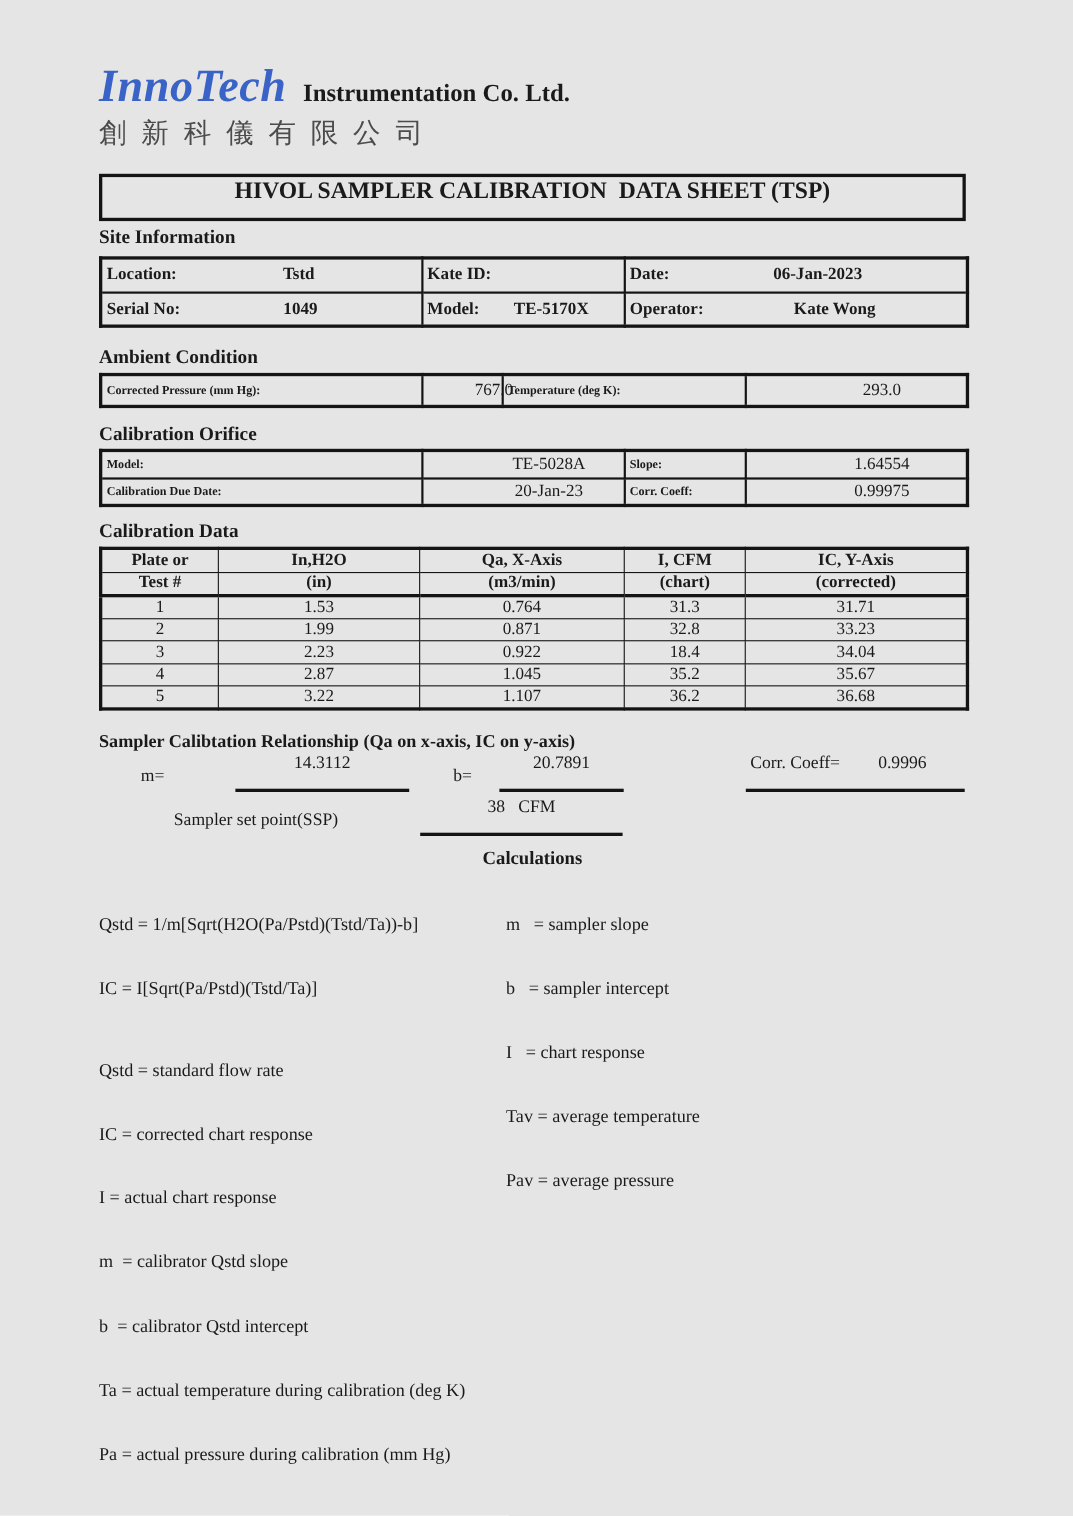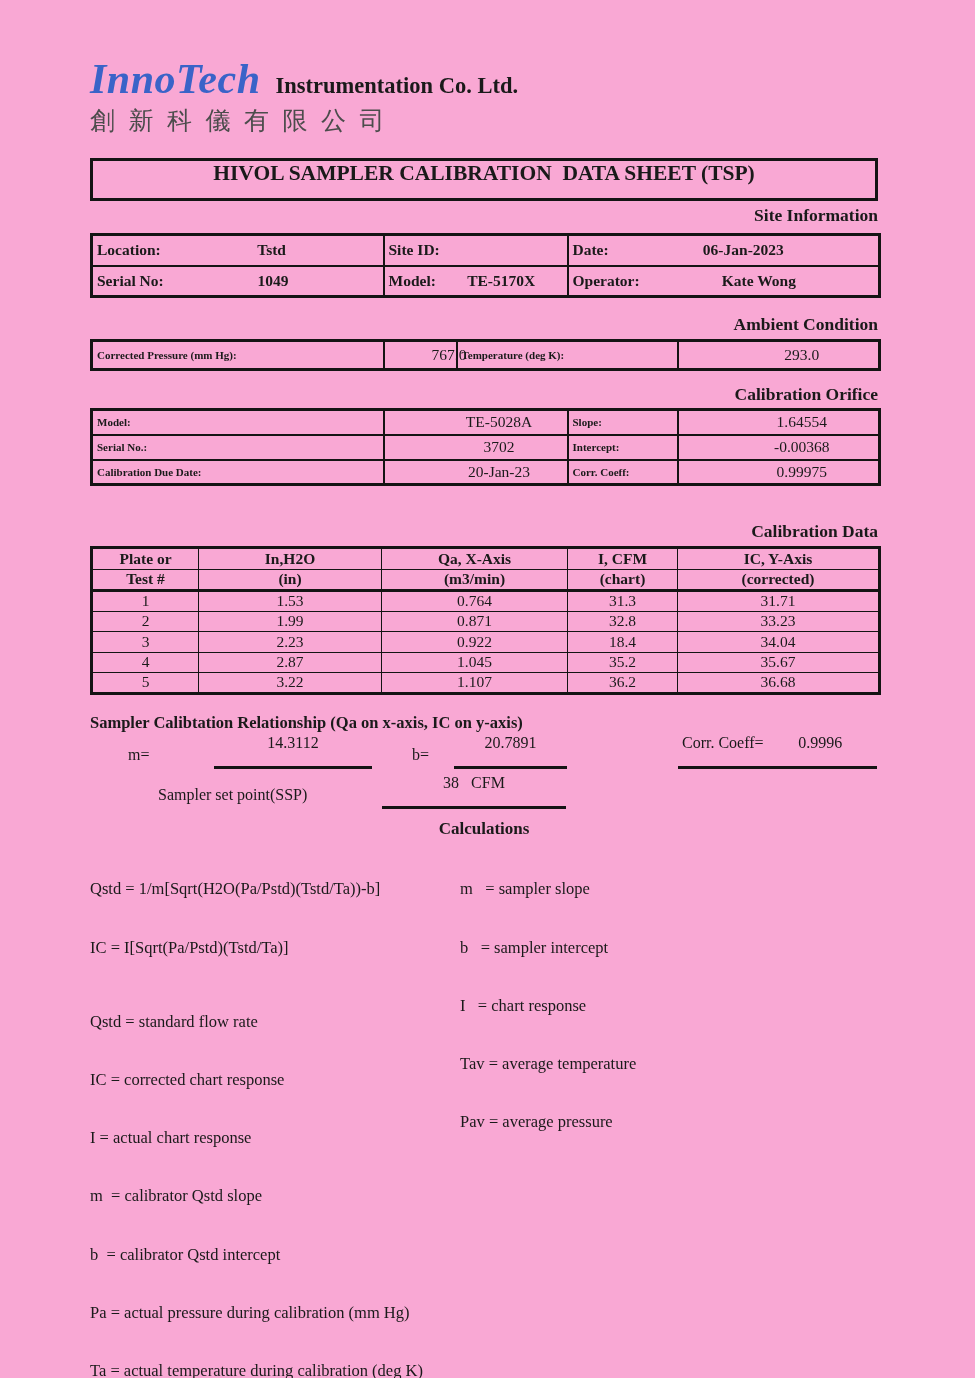--- a/index.html
+++ b/index.html
@@ -1,36 +1,36 @@
 <!DOCTYPE html>
 <html><head>
 <meta charset="utf-8">
 <style>
   * { box-sizing: border-box; }
   html,body { margin:0; padding:0; background:#ffffff; }
   .page {
-    position:relative; width:975px; height:1378px; background:#f9a8d4;
+    position:relative; width:975px; height:1378px; background:#e5e5e5;
     font-family:"Liberation Serif", serif; color:#1a1a1a; overflow:hidden;
   }
   .content { position:absolute; left:90px; top:0; width:788px; }
 
   
   .brand-row { display:flex; align-items:baseline; padding-top:55px; }
   .brand { font-size:42px; font-weight:bold; font-style:italic; letter-spacing:0.5px; }
   .company { font-size:22.5px; font-weight:bold; margin-left:15px; }
   .chinese { font-size:25px; color:#4c4c4c; letter-spacing:13.5px; margin-top:1px; }
 
   
   .title-box {
     margin-top:21px; border:3px solid #141414; height:43px;
     display:flex; align-items:flex-start; justify-content:center;
     font-weight:bold; font-size:21.5px; white-space:pre;
   }
 
-  .sec-heading { text-align:right; font-weight:bold; font-size:17.5px; line-height:22px; }
+  .sec-heading { text-align:left; font-weight:bold; font-size:17.5px; line-height:22px; }
 
   
   table { width:100%; border-collapse:collapse; table-layout:fixed; }
   .tbl { border:3px solid #141414; }
   .tbl td { border:2px solid #141414; padding:0; vertical-align:middle; }
 
   .site-table td { height:31px; }
   .lv { display:flex; align-items:center; height:100%; }
   .lv .lab { font-weight:bold; font-size:15.5px; padding-left:4px; white-space:nowrap; }
   .lv .val { flex:1; text-align:center; font-weight:bold; font-size:15.5px; }
@@ -96,21 +96,21 @@
       <tbody>
           <tr>
         <td>
           <div class="lv">
                 <span class="lab">Location:</span>
                 <span class="val">Tstd</span>
               </div>
         </td>
         <td>
           <div class="lv">
-                <span class="lab">Site ID:</span>
+                <span class="lab">Kate ID:</span>
                 <span class="val"></span>
               </div>
         </td>
         <td>
           <div class="lv">
                 <span class="lab">Date:</span>
                 <span class="val">06-Jan-2023</span>
               </div>
         </td>
       </tr>
@@ -181,50 +181,36 @@
             </td>
         <td>
               <div class="cell-lab">Slope:</div>
             </td>
         <td>
               <div class="cell-val">1.64554</div>
             </td>
       </tr>
       <tr>
         <td>
-              <div class="cell-lab">Serial No.:</div>
-            </td>
-        <td>
-              <div class="cell-val">3702</div>
-            </td>
-        <td>
-              <div class="cell-lab">Intercept:</div>
-            </td>
-        <td>
-              <div class="cell-val">-0.00368</div>
-            </td>
-      </tr>
-      <tr>
-        <td>
               <div class="cell-lab">Calibration Due Date:</div>
             </td>
         <td>
               <div class="cell-val">20-Jan-23</div>
             </td>
         <td>
               <div class="cell-lab">Corr. Coeff:</div>
             </td>
         <td>
               <div class="cell-val">0.99975</div>
             </td>
       </tr>
     </tbody>
       </table>
 
-    <div class="sec-heading" style="margin-top:34px;">Calibration Data</div>
+    <div class="sec-heading" style="margin-top:10px;">Calibration Data</div>
     <table class="data-table">
       <colgroup>
           <col style="width:107px">
           <col style="width:183px">
           <col style="width:186px">
           <col style="width:110px">
           <col style="width:202px">
         </colgroup>
       <tbody>
           <tr class="hdr">
@@ -301,22 +287,22 @@
     <div class="calc-heading">Calculations</div>
     <div class="calc-wrap">
       <div class="calc-left">
         <div>Qstd = 1/m[Sqrt(H2O(Pa/Pstd)(Tstd/Ta))-b]</div>
         <div>IC = I[Sqrt(Pa/Pstd)(Tstd/Ta)]</div>
         <div class="group-gap">Qstd = standard flow rate</div>
         <div>IC = corrected chart response</div>
         <div>I = actual chart response</div>
         <div>m  = calibrator Qstd slope</div>
         <div>b  = calibrator Qstd intercept</div>
+        <div>Ta = actual temperature during calibration (deg K)</div>
         <div>Pa = actual pressure during calibration (mm Hg)</div>
-        <div>Ta = actual temperature during calibration (deg K)</div>
         
         
         
         
       </div>
       <div class="calc-right">
         <div>m   = sampler slope</div>
         <div>b   = sampler intercept</div>
         <div>I   = chart response</div>
         <div>Tav = average temperature</div>

